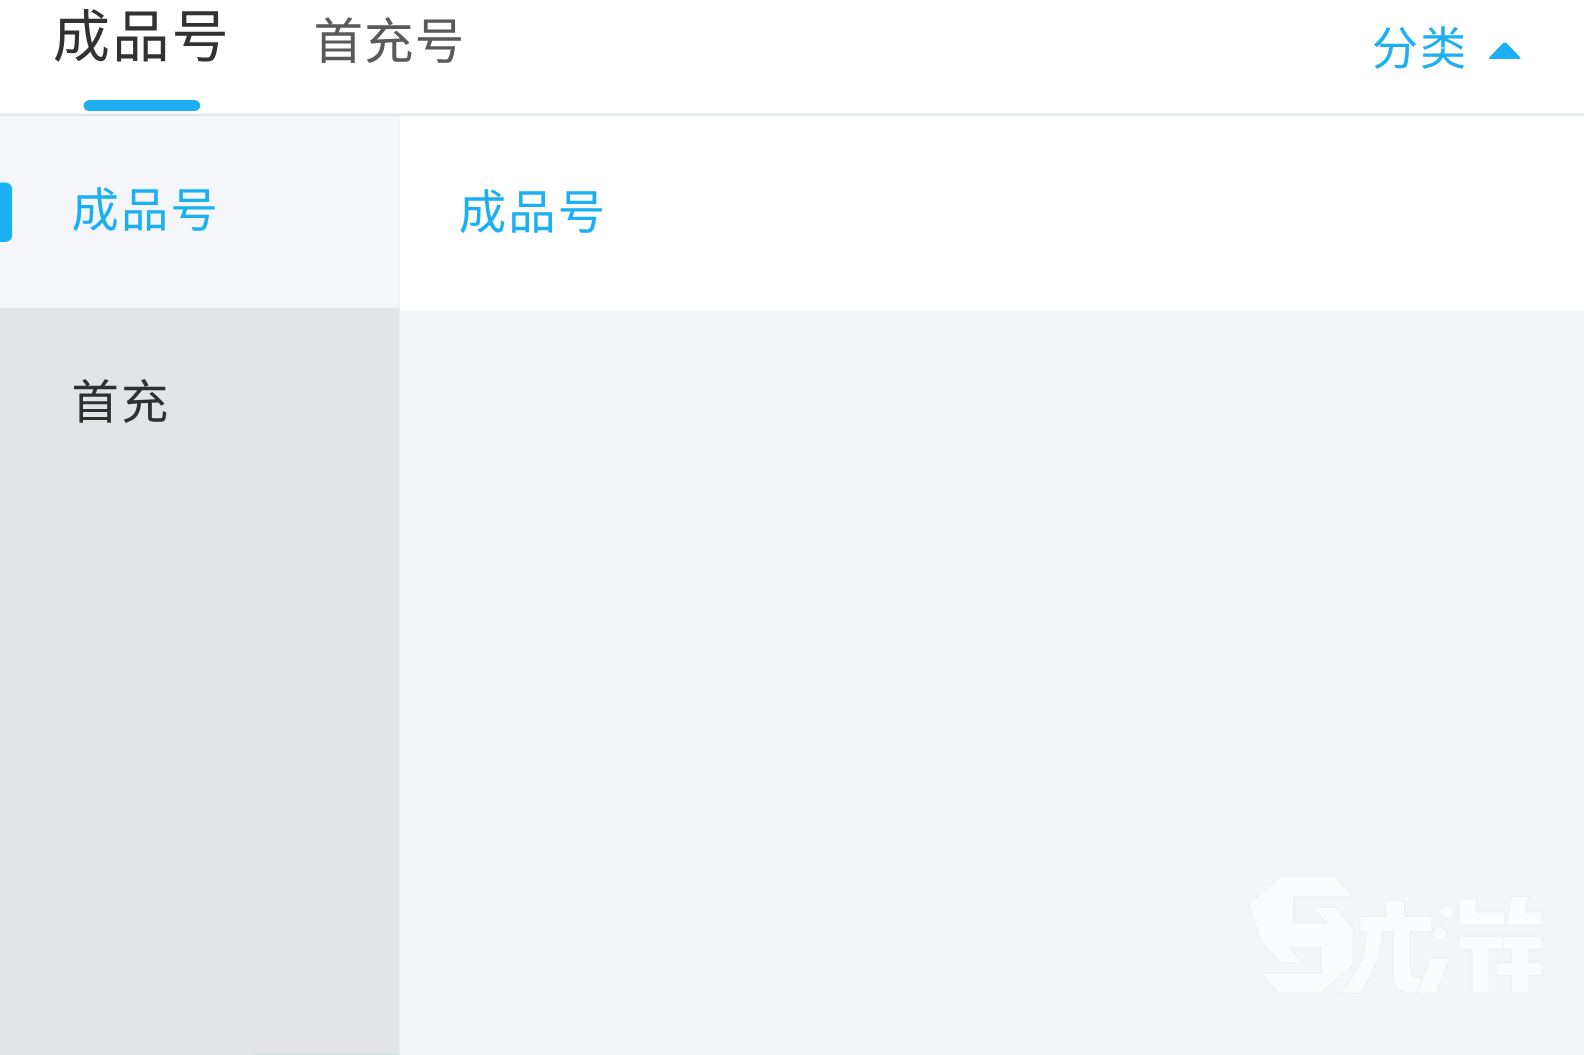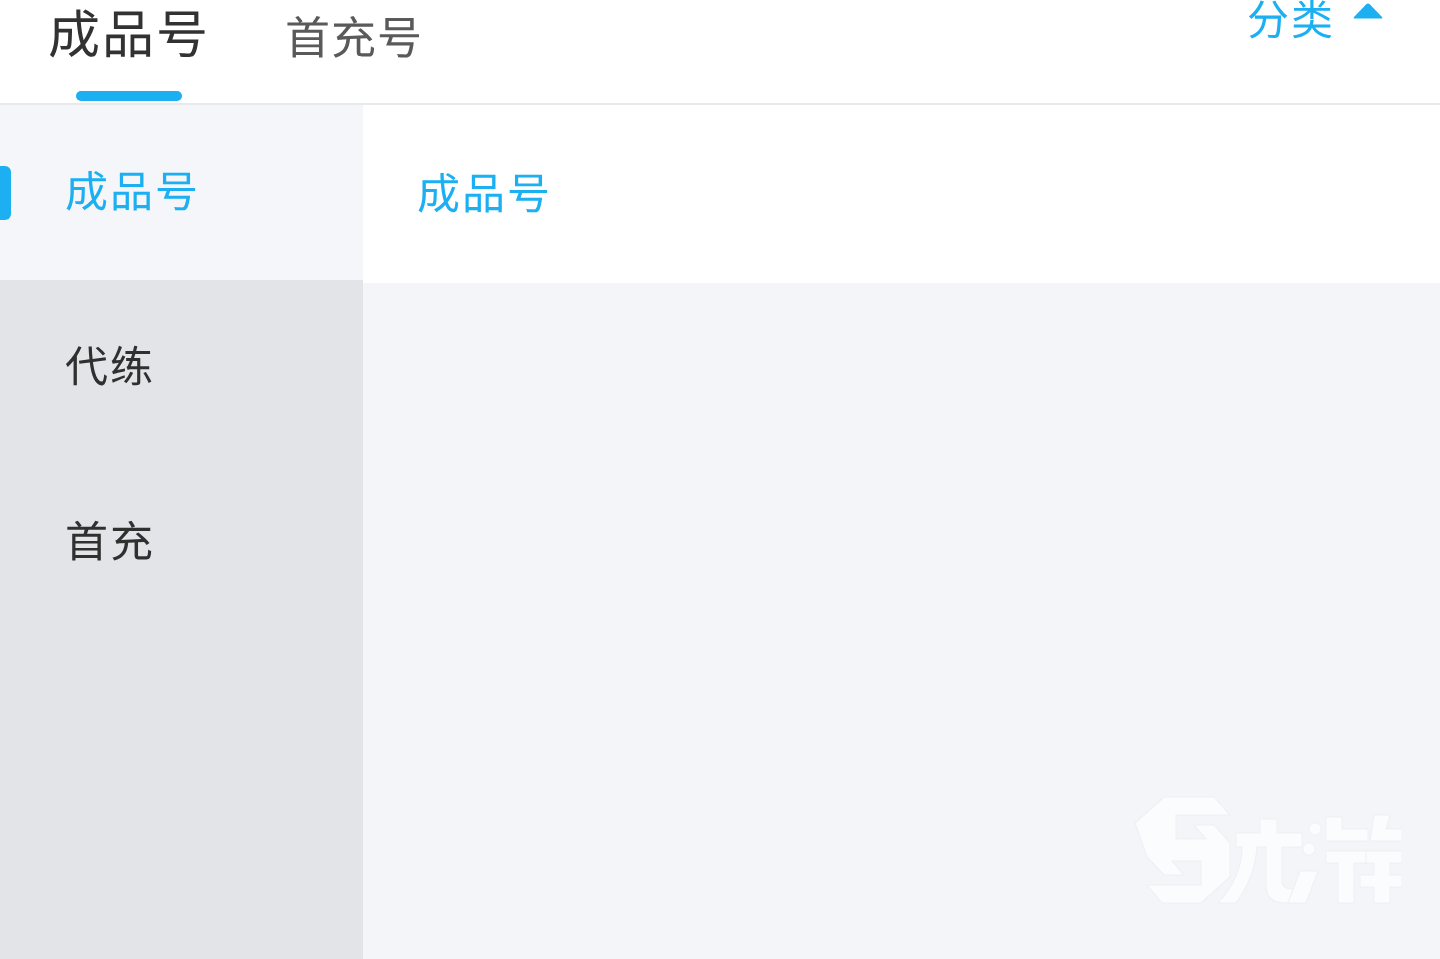--- a/index.html
+++ b/index.html
@@ -90,21 +90,21 @@
     border-radius: 5px;
     background: #1cb0f2;
   }
 
   .category-btn {
     position: absolute;
     right: 55px;
     top: 0;
     height: 90px;
     display: flex;
-    align-items: flex-start;
+    align-items: center;
     gap: 16px;
     cursor: pointer;
     user-select: none;
   }
 
   .category-label {
     font-size: 42px;
     color: #1cb0f2;
     letter-spacing: 2px;
     line-height: 1;
@@ -258,23 +258,20 @@
 
     <div class="sidebar">
 
       <div class="side-item side-item-active">
         <span class="side-indicator"></span>
         <span class="side-label">成品号</span>
       </div>
 
 
 
-      <div class="side-item">
-        <span class="side-label">代练</span>
-      </div>
 
       <div class="side-item">
         <span class="side-label">首充</span>
       </div>
 
     </div>
 
     <div class="main">
 
       <div class="main-header">

